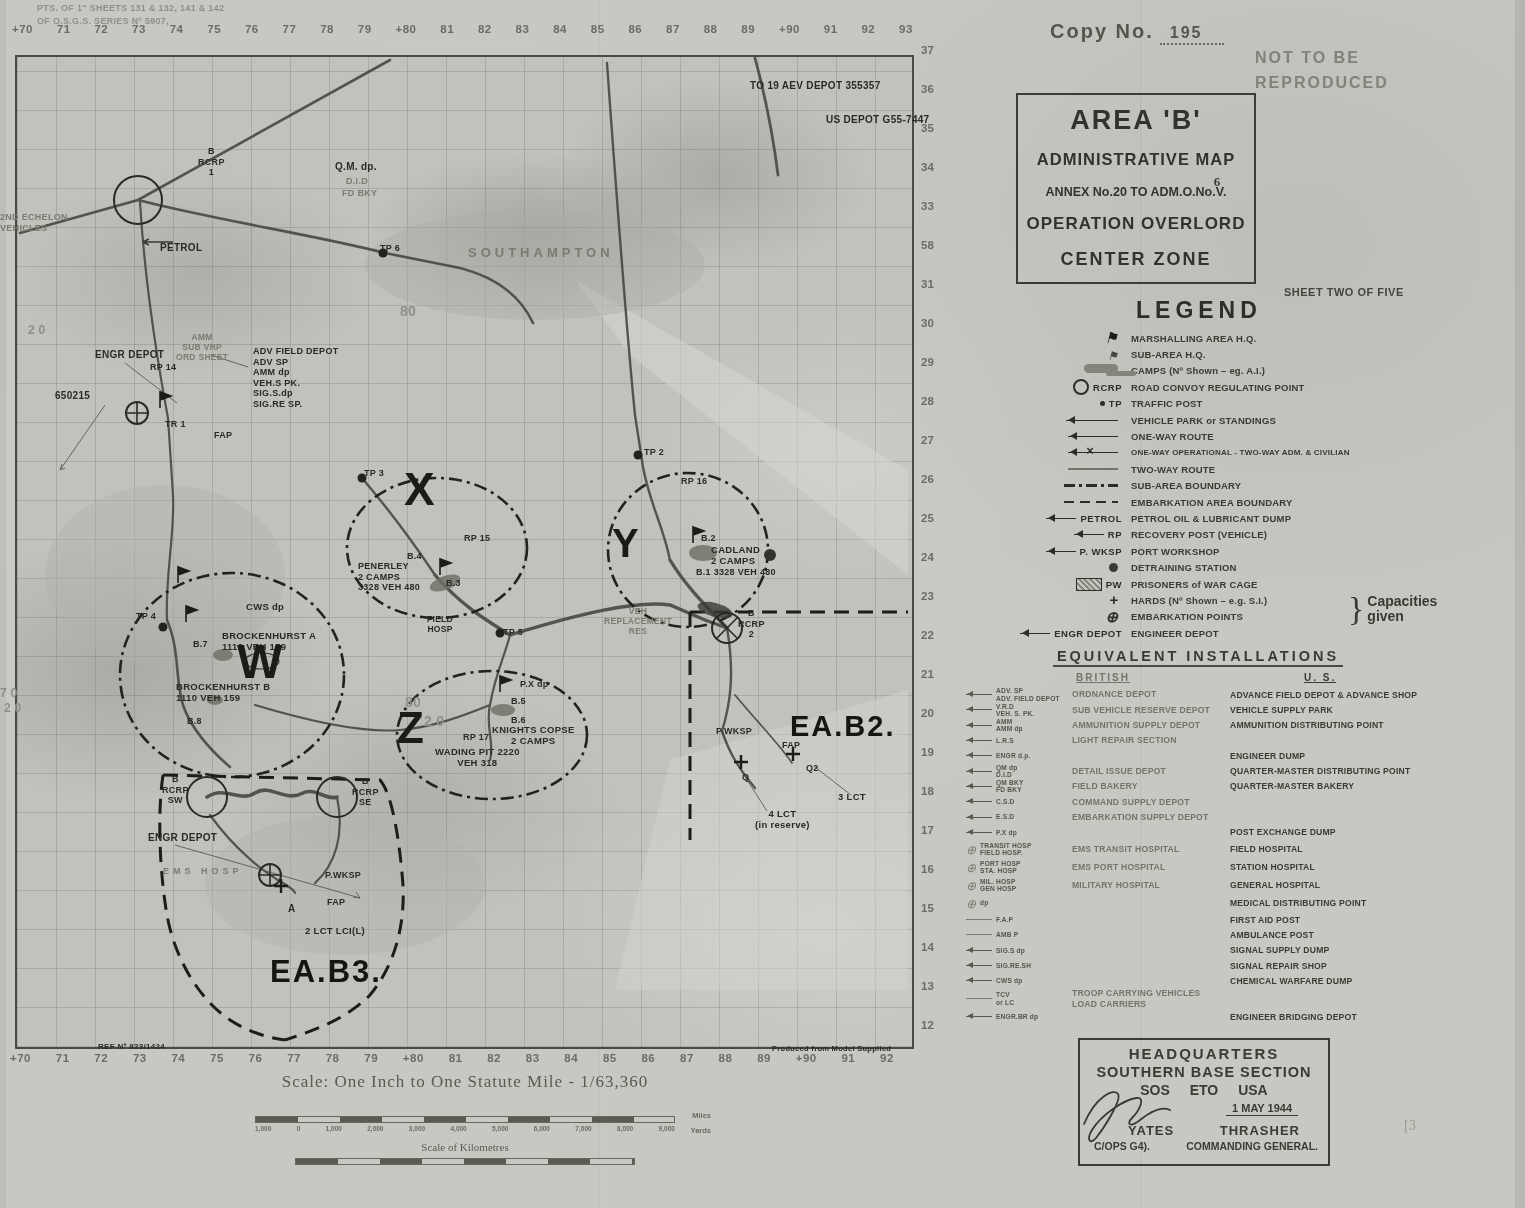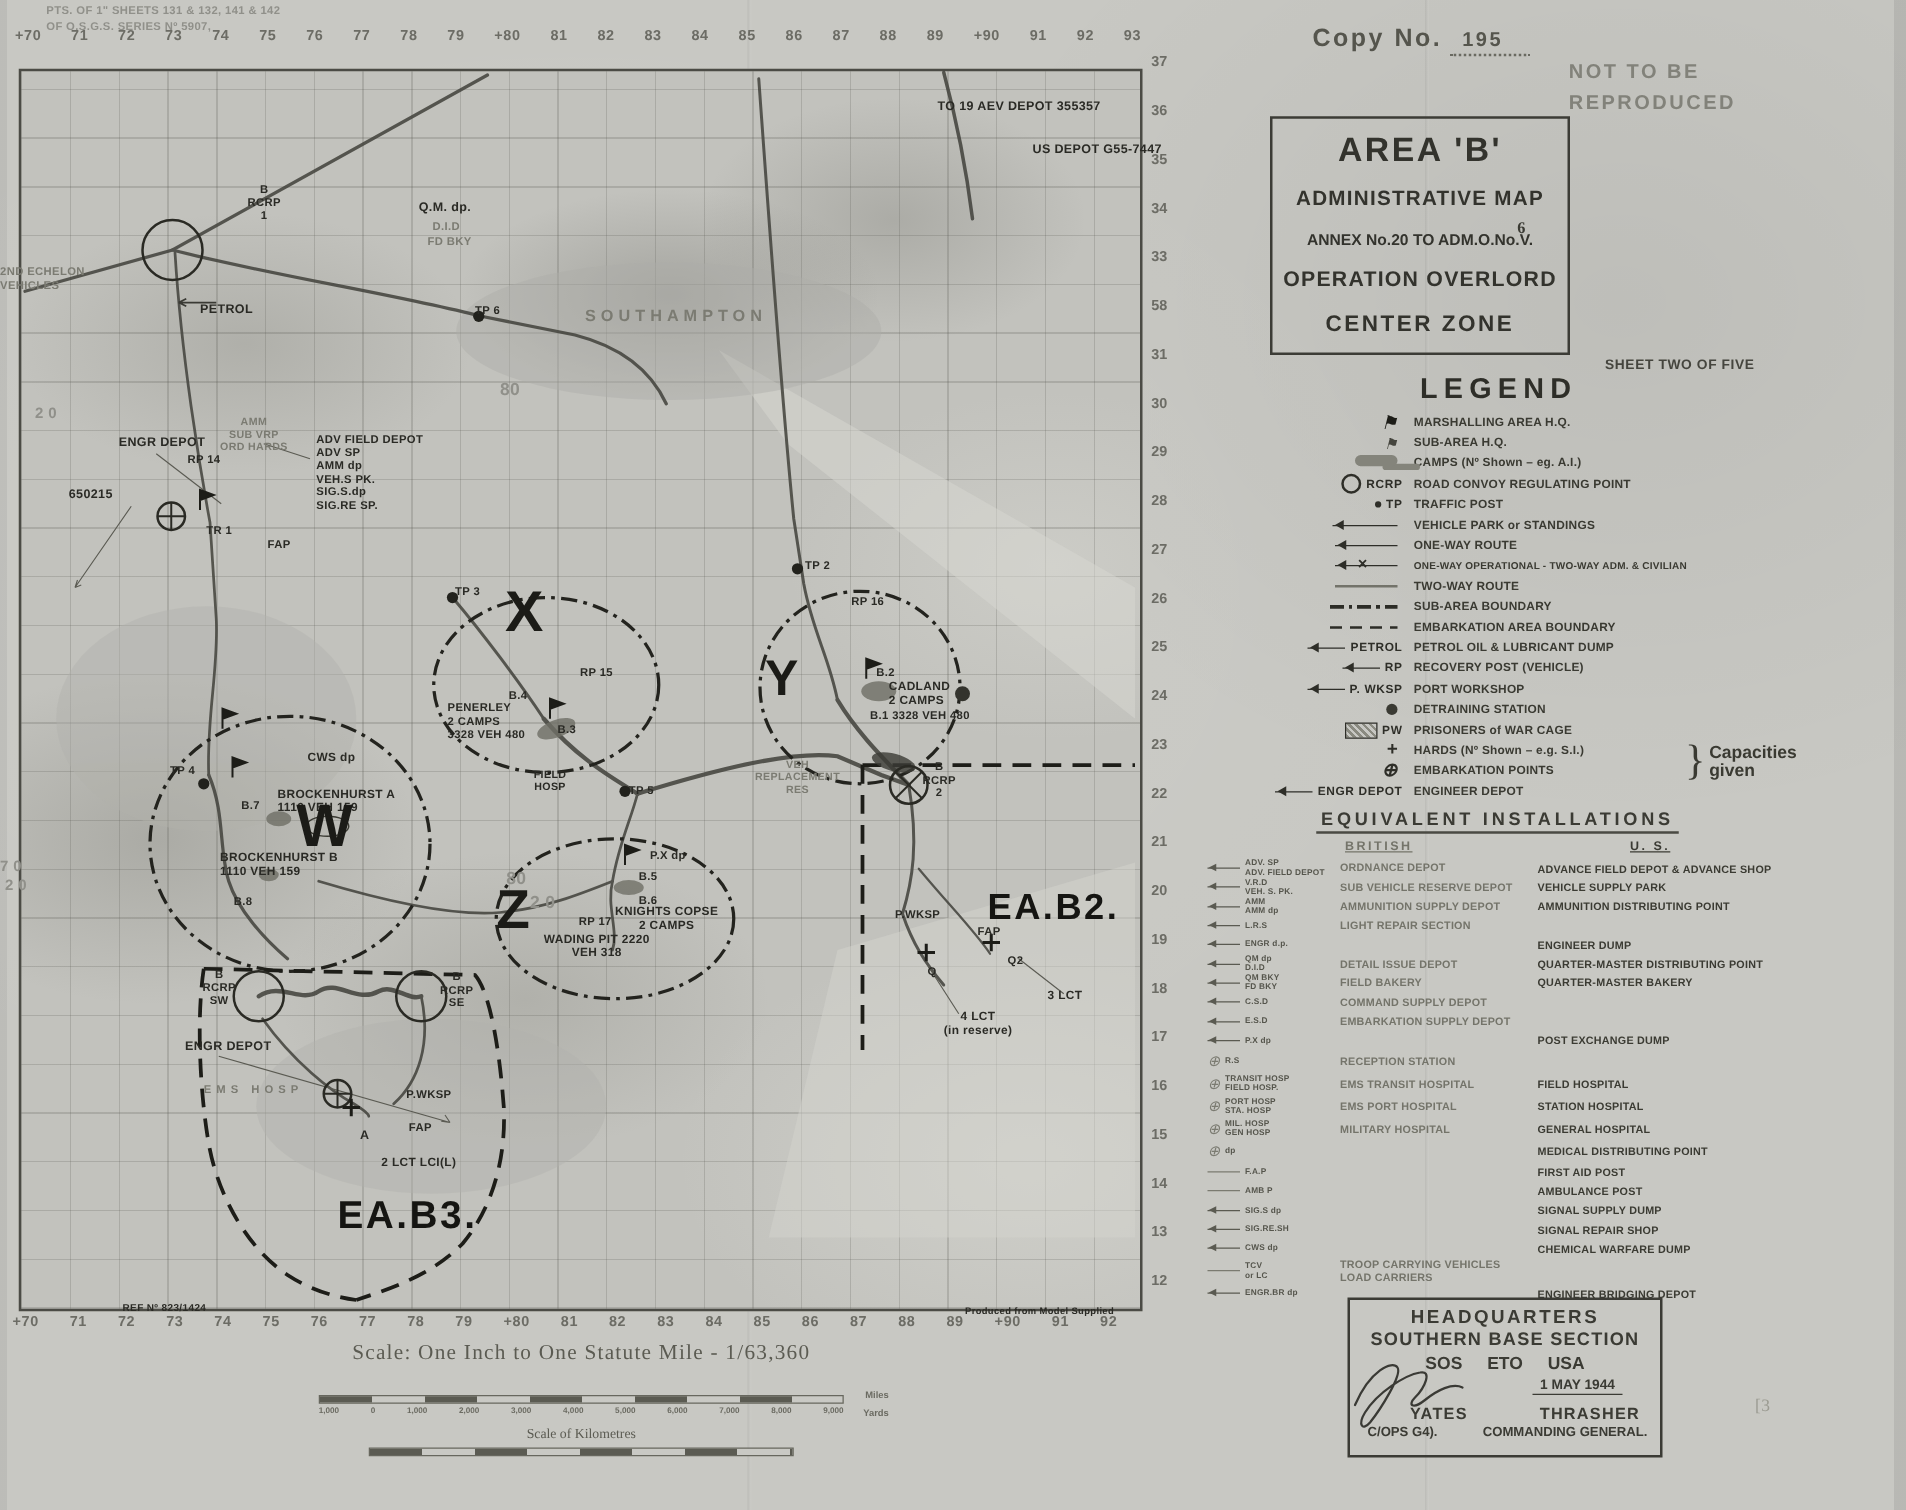--- a/index.html
+++ b/index.html
@@ -109,21 +109,21 @@
   .v-l .eq-glyph{width:26px;height:0;border-top:1.1px solid #7b7b71;}
   .eq-abbr{font-size:6.6px;font-weight:700;color:#55554c;white-space:pre-line;line-height:1.12;letter-spacing:.2px;}
   .eq-brit{width:158px;flex:none;font-size:8.6px;font-weight:700;color:#74746a;white-space:pre-line;line-height:1.2;letter-spacing:.2px;}
   .eq-us{font-size:8.6px;font-weight:700;color:#3b3b33;letter-spacing:.2px;}
   
   .hqbox{position:absolute;left:1078px;top:1038px;width:248px;height:124px;border:2.5px solid #3b3b35;color:#3b3b34;text-align:center;}
   .hq-l1{font-size:15px;font-weight:700;letter-spacing:2px;margin-top:5px;}
   .hq-l2{font-size:14.5px;font-weight:700;letter-spacing:1px;margin-top:2px;}
   .hq-l3{font-size:14px;font-weight:700;word-spacing:16px;margin-top:2px;}
   .hq-date{position:absolute;right:30px;top:62px;font-size:11px;font-weight:700;border-bottom:1.6px solid #3b3b34;padding:0 6px 1px;}
-  .hq-names{position:absolute;left:0;right:0;top:83px;display:flex;justify-content:space-between;padding:0 16px 0 48px;font-size:13px;font-weight:700;letter-spacing:1px;}
+  .hq-names{position:absolute;left:0;right:0;top:83px;display:flex;justify-content:space-between;padding:0 28px 0 48px;font-size:13px;font-weight:700;letter-spacing:1px;}
   .hq-roles{position:absolute;left:0;right:0;top:100px;display:flex;justify-content:space-between;padding:0 10px 0 14px;font-size:10.5px;font-weight:700;}
   .hq-sig{position:absolute;left:-14px;top:36px;}
   
   .scaleblk{position:absolute;left:225px;top:1072px;width:480px;text-align:center;color:#5b5b52;}
   .sc-title{font-family:"Liberation Serif",serif;font-size:17px;letter-spacing:1px;}
   .sc-wrap{position:relative;width:420px;margin:24px auto 0;}
   .sc-bar{height:5px;border:1px solid #67675e;background:repeating-linear-gradient(90deg,#5b5b52 0 42px,#c9c9c4 42px 84px);}
   .sc-miles{position:absolute;right:-36px;top:-5px;font-size:7.5px;font-weight:700;color:#6b6b62;}
   .sc-yardsl{position:absolute;right:-36px;bottom:-3px;font-size:7.5px;font-weight:700;color:#6b6b62;}
   .sc-yards{display:flex;justify-content:space-between;font-size:6.5px;font-weight:700;color:#6b6b62;margin-top:2px;}
@@ -328,21 +328,21 @@
       <span class="mlabel faint" style="left: 346px; top: 176px; font-size: 9px;">D.I.D</span>
       <span class="mlabel faint" style="left: 342px; top: 188px; font-size: 9px;">FD BKY</span>
       <span class="mlabel faint" style="left: 0px; top: 212px; font-size: 9px;">2ND ECHELON
 VEHICLES</span>
       <span class="mlabel dk" style="left: 160px; top: 242px; font-size: 10px;">PETROL</span>
       <span class="mlabel faint sp" style="left: 468px; top: 245px; font-size: 13px;">SOUTHAMPTON</span>
       <span class="mlabel dk" style="left: 380px; top: 243px; font-size: 9px;">TP 6</span>
       <span class="mlabel dk" style="left: 95px; top: 349px; font-size: 10px;">ENGR DEPOT</span>
       <span class="mlabel faint ctr" style="left: 176px; top: 332px; font-size: 8.5px;">AMM
 SUB VRP
-ORD HARDS</span>
+ORD SHEET</span>
       <span class="mlabel dk" style="left: 253px; top: 346px; font-size: 9px;">ADV FIELD DEPOT
 ADV SP
 AMM dp
 VEH.S PK.
 SIG.S.dp
 SIG.RE SP.</span>
       <span class="mlabel dk" style="left: 150px; top: 362px; font-size: 9px;">RP 14</span>
       <span class="mlabel dk" style="left: 55px; top: 390px; font-size: 10px;">650215</span>
       <span class="mlabel dk" style="left: 165px; top: 419px; font-size: 9px;">TR 1</span>
       <span class="mlabel dk" style="left: 214px; top: 430px; font-size: 9px;">FAP</span>
@@ -692,28 +692,20 @@
 
   <div class="eq-row">
     <span class="eq-sym v-a">
             <i class="eq-glyph"></i>
             <b class="eq-abbr">P.X dp</b>
           </span>
     <span class="eq-brit"></span>
     <span class="eq-us">POST EXCHANGE DUMP</span>
   </div>
 
-  <div class="eq-row">
-    <span class="eq-sym v-o">
-            <i class="eq-glyph"></i>
-            <b class="eq-abbr">R.S</b>
-          </span>
-    <span class="eq-brit">RECEPTION STATION</span>
-    <span class="eq-us"></span>
-  </div>
 
   <div class="eq-row">
     <span class="eq-sym v-o">
             <i class="eq-glyph"></i>
             <b class="eq-abbr">TRANSIT HOSP
 FIELD HOSP.</b>
           </span>
     <span class="eq-brit">EMS TRANSIT HOSPITAL</span>
     <span class="eq-us">FIELD HOSPITAL</span>
   </div>

